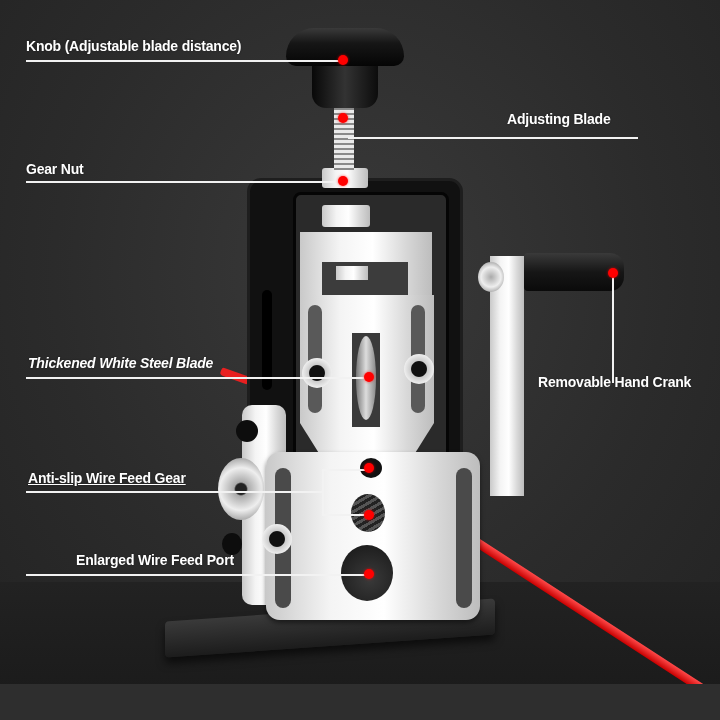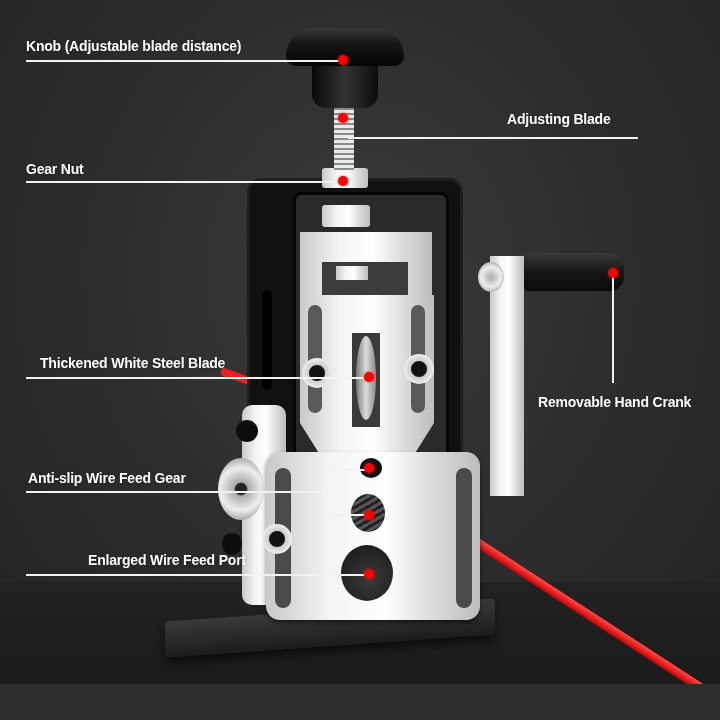--- a/index.html
+++ b/index.html
@@ -72,33 +72,33 @@
   <div class="dot" style="left:338px;top:55px;"></div>
 
   <div class="label" style="left:507px;top:111px;">Adjusting Blade</div>
   <div class="line" style="left:348px;top:137px;width:290px;"></div>
   <div class="dot" style="left:338px;top:113px;"></div>
 
   <div class="label" style="left:26px;top:161px;">Gear Nut</div>
   <div class="line" style="left:26px;top:181px;width:316px;"></div>
   <div class="dot" style="left:338px;top:176px;"></div>
 
-  <div class="label" style="left:40px;top:355px;">Thickened White Steel Blade</div>
+  <div class="label" style="left:28px;top:355px;font-style:italic;">Thickened White Steel Blade</div>
   <div class="line" style="left:26px;top:377px;width:344px;"></div>
   <div class="dot" style="left:364px;top:372px;"></div>
 
-  <div class="label" style="left:538px;top:394px;">Removable Hand Crank</div>
+  <div class="label" style="left:538px;top:374px;">Removable Hand Crank</div>
   <div class="vline" style="left:612px;top:275px;height:108px;"></div>
   <div class="dot" style="left:608px;top:268px;"></div>
 
-  <div class="label" style="left:28px;top:470px;">Anti-slip Wire Feed Gear</div>
+  <div class="label" style="left:28px;top:470px;text-decoration:underline;">Anti-slip Wire Feed Gear</div>
   <div class="line" style="left:26px;top:491px;width:296px;"></div>
   <div class="vline" style="left:322px;top:469px;height:46px;"></div>
   <div class="line" style="left:322px;top:469px;width:46px;"></div>
   <div class="line" style="left:322px;top:514px;width:46px;"></div>
   <div class="dot" style="left:364px;top:463px;"></div>
   <div class="dot" style="left:364px;top:510px;"></div>
 
-  <div class="label" style="left:40px;top:552px;padding-left:48px;">Enlarged Wire Feed Port</div>
+  <div class="label" style="left:28px;top:552px;padding-left:48px;">Enlarged Wire Feed Port</div>
   <div class="line" style="left:26px;top:574px;width:344px;"></div>
   <div class="dot" style="left:364px;top:569px;"></div>
 
 </div>
 
 </body></html>

